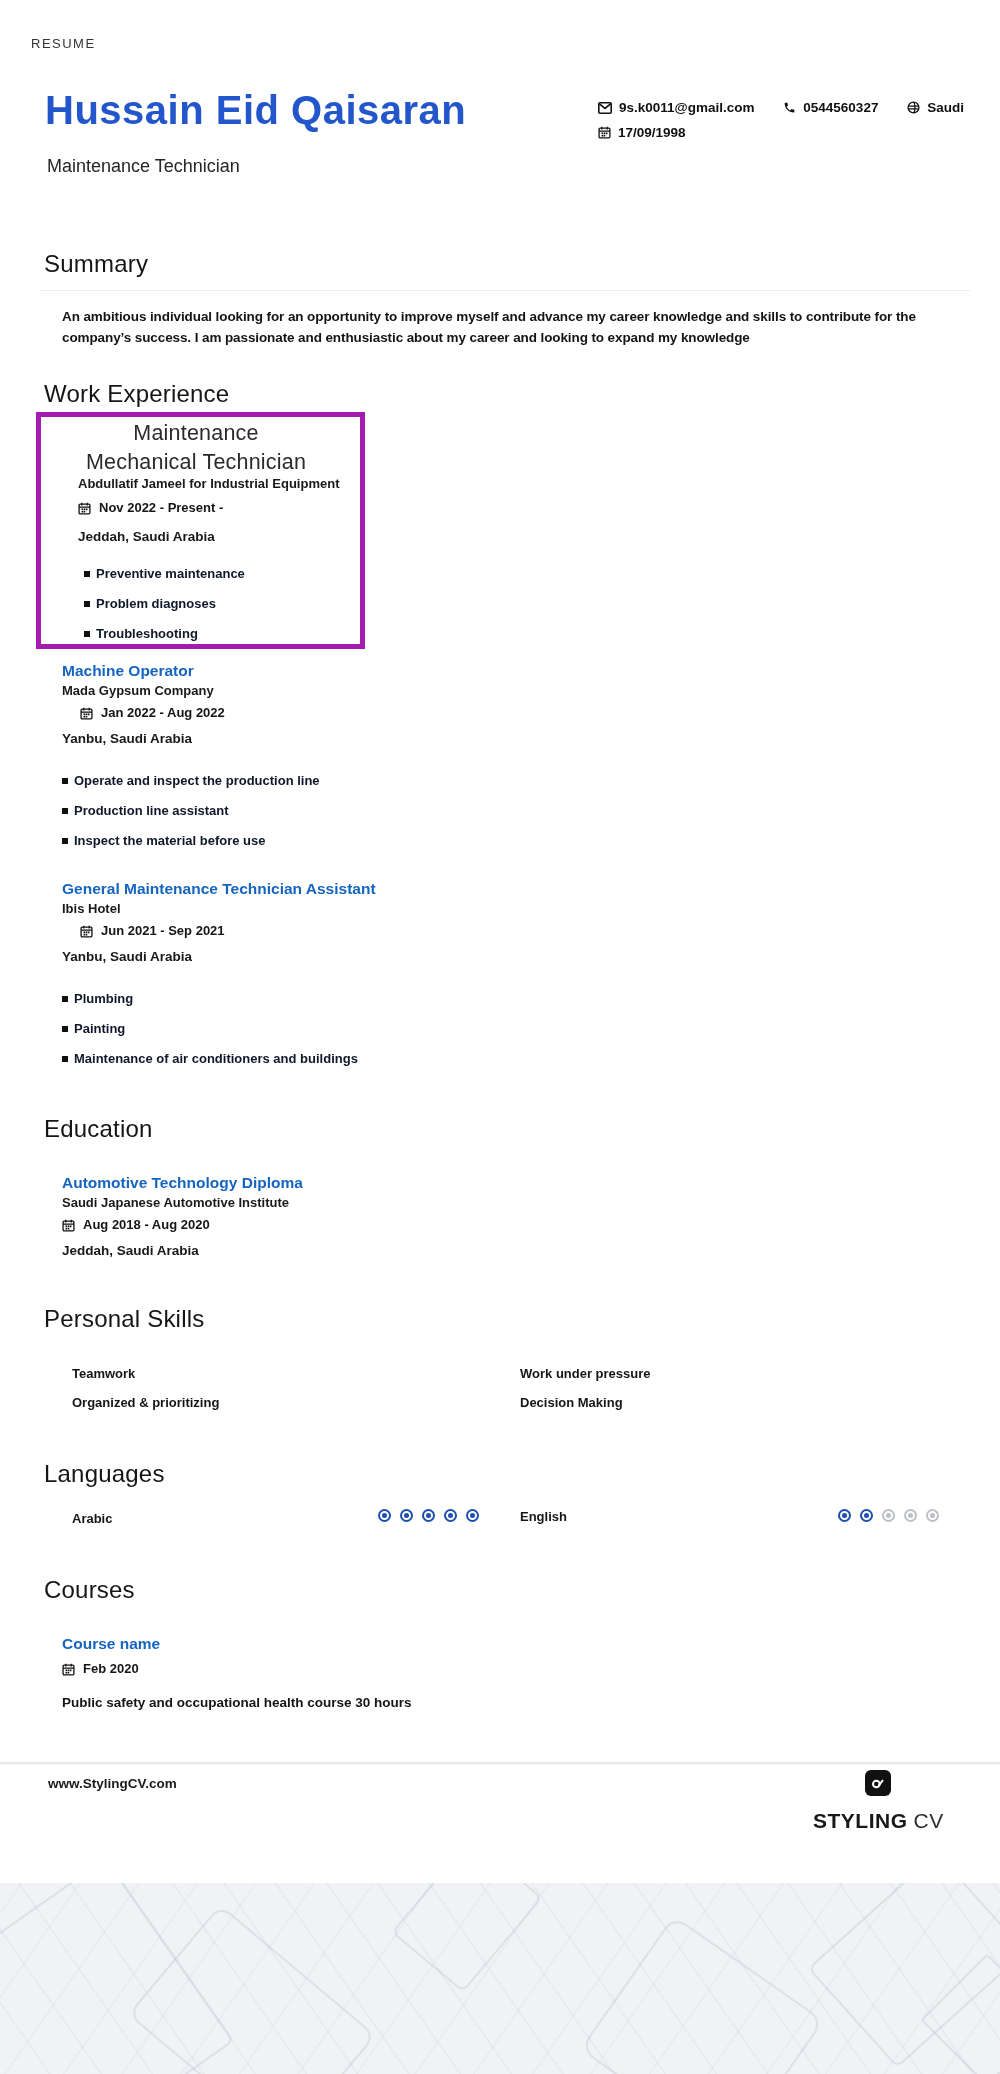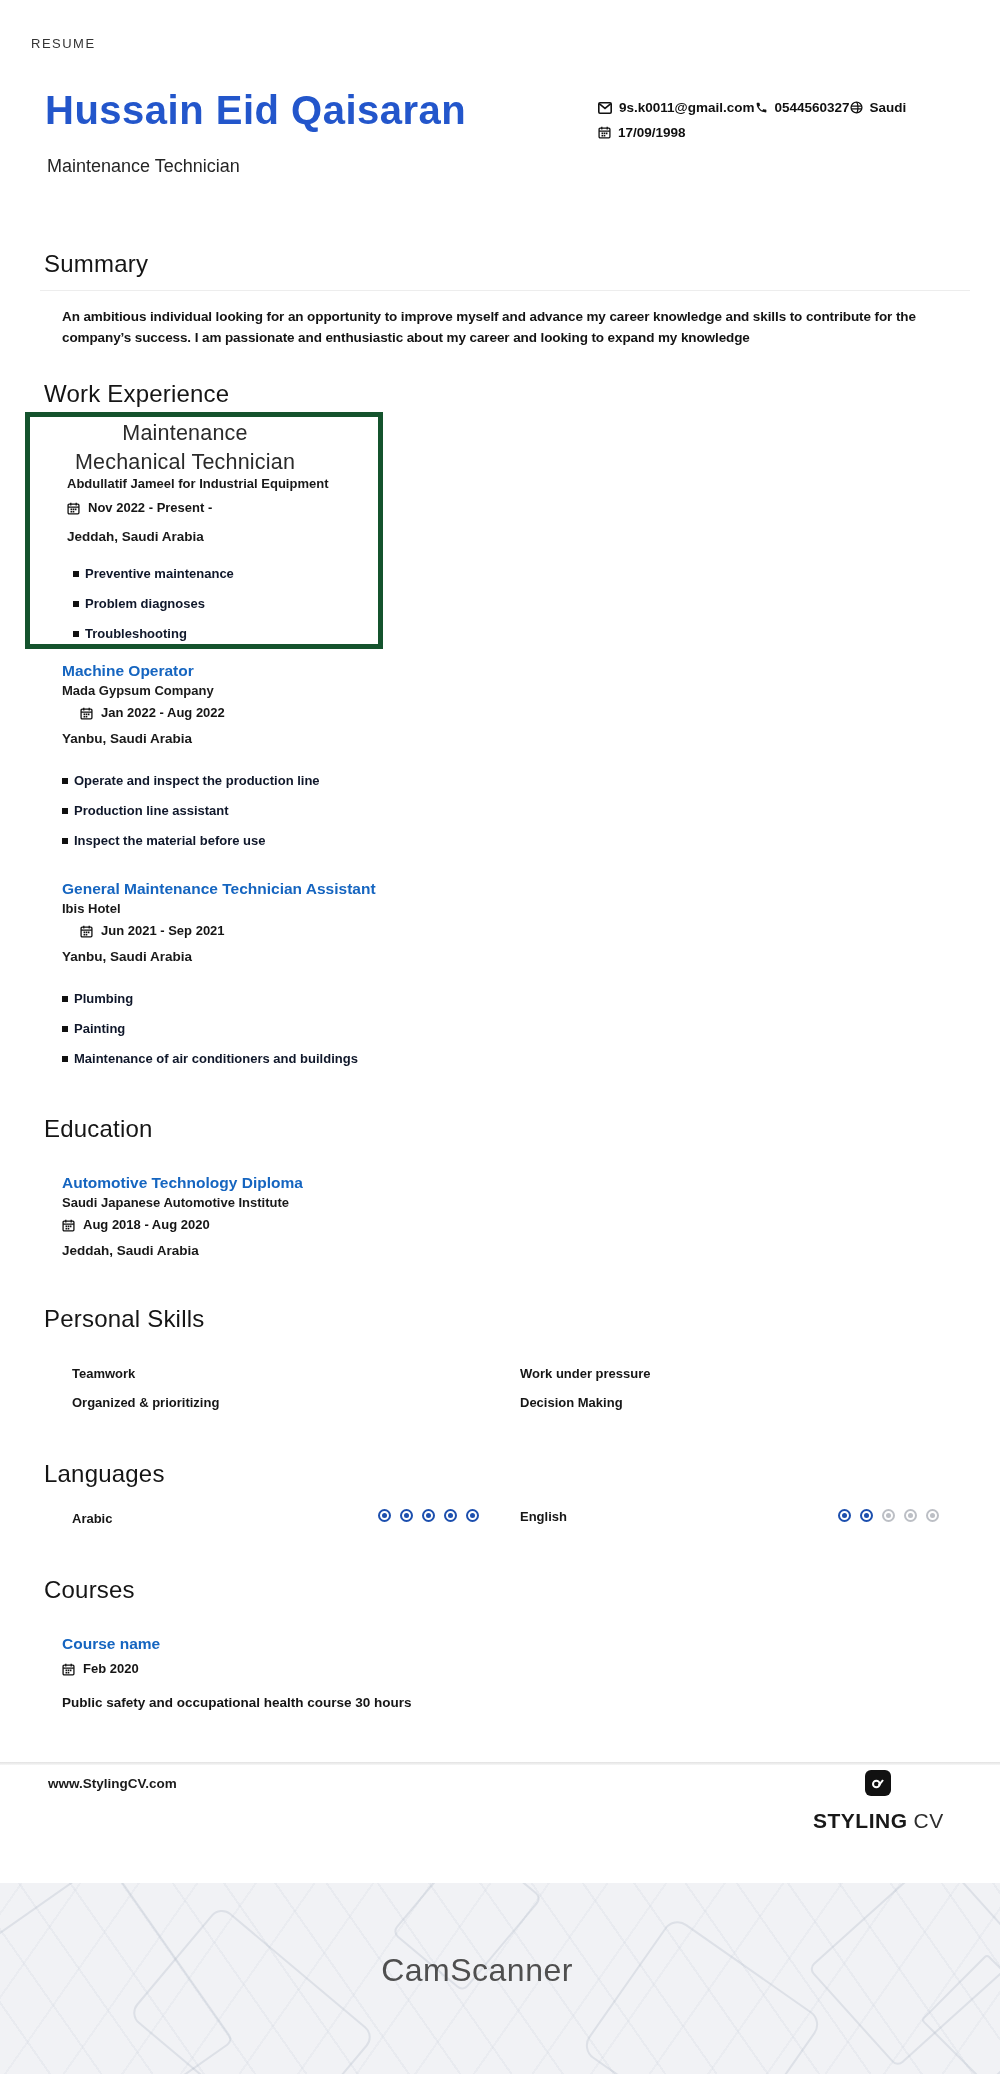--- a/index.html
+++ b/index.html
@@ -7,33 +7,33 @@
     position:relative;width:1000px;height:2074px;background:#ffffff;
     font-family:"Liberation Sans",sans-serif;color:#161616;overflow:hidden;
   }
   
   .resume-label{position:absolute;left:31px;top:36px;font-size:13px;font-weight:400;
     letter-spacing:1.5px;color:#343434;}
   .name{position:absolute;left:45px;top:88px;font-size:40px;font-weight:600;
     color:#2356cb;letter-spacing:.5px;}
   .subtitle{position:absolute;left:47px;top:156px;font-size:18px;color:#262626;}
   .contact{position:absolute;left:598px;top:100px;width:366px;}
-  .contact-row{display:flex;align-items:center;}
+  .contact-row{display:flex;align-items:center;justify-content:space-between;}
   .contact-row2{margin-top:10px;justify-content:flex-start;}
   .contact-item{display:flex;align-items:center;gap:7px;font-size:13.5px;font-weight:700;color:#101010;}
   .cicon{flex:0 0 auto;display:inline-flex;}
   
   .sec-heading{position:absolute;left:44px;font-size:24px;font-weight:400;color:#151515;letter-spacing:.2px;}
   .faint-rule{position:absolute;left:40px;top:290px;width:930px;height:1px;background:#ededed;}
   
   .summary-text{position:absolute;left:62px;top:306px;width:906px;font-size:13.5px;
     font-weight:700;color:#141414;line-height:21px;letter-spacing:-.1px;}
   
-  .highlight-box{position:absolute;left:25px;top:412px;width:319px;height:227px;
-    border:5px solid #14532d;background:transparent;padding-left:29px;}
+  .highlight-box{position:absolute;left:36px;top:412px;width:319px;height:227px;
+    border:5px solid #a21caf;background:transparent;}
   .hl-title{position:absolute;left:10px;top:2px;width:290px;text-align:center;
     font-size:21.5px;line-height:29px;font-weight:400;color:#2a2a2a;letter-spacing:.2px;}
   .hl-company{position:absolute;left:37px;top:59px;font-size:13px;font-weight:700;color:#191919;}
   .hl-date{position:absolute;left:37px;top:83px;}
   .hl-location{position:absolute;left:37px;top:112px;font-size:13.5px;font-weight:700;color:#191919;}
   .hl-bullets{position:absolute;left:43px;top:149px;display:flex;flex-direction:column;gap:14px;}
   
   .job{position:absolute;left:62px;}
   .job2{top:661px;} .job3{top:879px;}
   .job-title{font-size:15.5px;font-weight:700;color:#1565c0;line-height:19px;}
@@ -323,15 +323,14 @@
   </div>
 
   <div class="cs-band">
     <div class="doodle" style="left:-50px;top:10px;width:220px;height:260px;transform:rotate(55deg);"></div>
     <div class="doodle" style="left:180px;top:40px;width:140px;height:200px;transform:rotate(-50deg);border-radius:14px;"></div>
     <div class="doodle" style="left:420px;top:-30px;width:90px;height:120px;transform:rotate(40deg);"></div>
     <div class="doodle" style="left:620px;top:60px;width:160px;height:180px;transform:rotate(-55deg);border-radius:16px;"></div>
     <div class="doodle" style="left:850px;top:-10px;width:130px;height:170px;transform:rotate(48deg);"></div>
     <div class="doodle" style="left:940px;top:90px;width:90px;height:90px;transform:rotate(45deg);border-radius:4px;"></div>
   </div>
-  <div class="cs-text">CamScanner</div>
 
 </div>
 
 </body></html>

